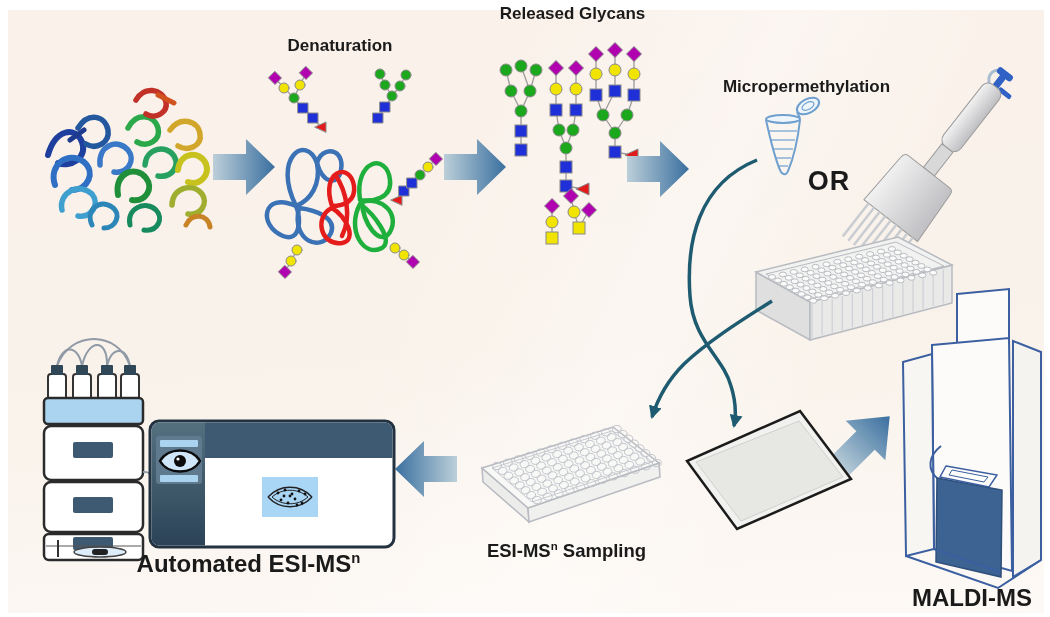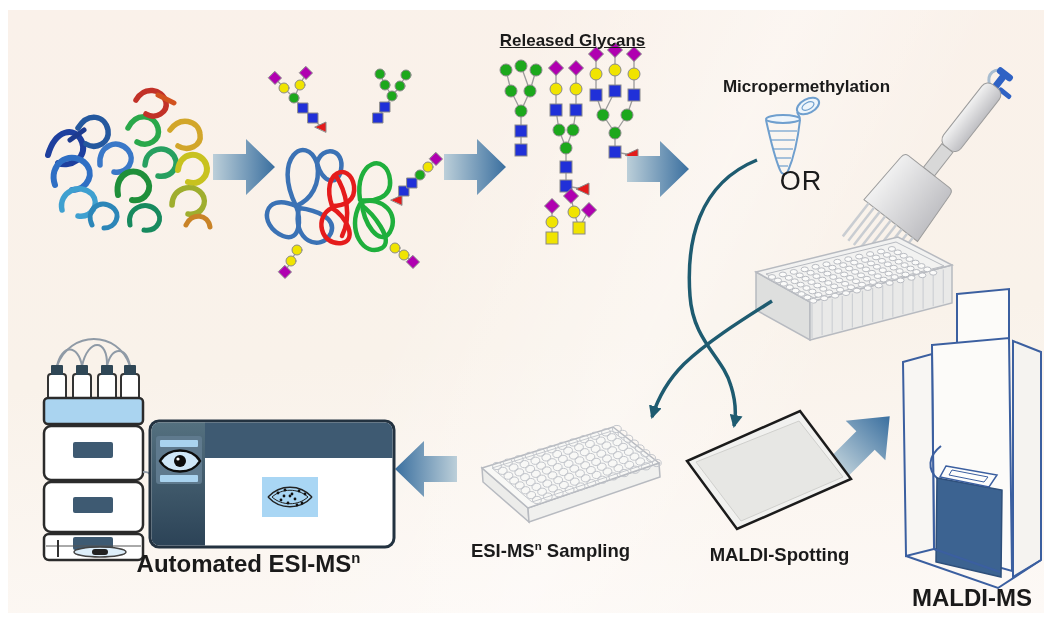--- a/index.html
+++ b/index.html
@@ -566,20 +566,20 @@
           <circle cx="288" cy="503" r="1.4"></circle>
           <circle cx="295" cy="499" r="1.4"></circle>
           <circle cx="302" cy="503" r="1.4"></circle>
           <circle cx="290" cy="496" r="1.4"></circle>
           <circle cx="297" cy="505" r="1.4"></circle>
           <circle cx="284" cy="496" r="1.4"></circle>
         </g>
     </g>
   </svg>
 
-  <div class="lbl f17" style="left:470px;top:32px;width:205px;text-decoration:underline;">Released Glycans</div>
+  <div class="lbl f17" style="left:255px;top:37px;width:170px;">Denaturation</div>
+  <div class="lbl f17" style="left:470px;top:5px;width:205px;">Released Glycans</div>
   <div class="lbl f17" style="left:684px;top:78px;width:245px;">Micropermethylation</div>
-  <div class="lbl or" style="left:769px;top:167px;width:64px;">OR</div>
-  <div class="lbl f18" style="left:428px;top:540px;width:245px;"><span>ESI-MS</span><sup>n</sup><span> Sampling</span></div>
-  <div class="lbl f18" style="left:657px;top:545px;width:245px;">MALDI-Spotting</div>
+  <div class="lbl or" style="left:797px;top:167px;width:64px;font-weight:bold;">OR</div>
+  <div class="lbl f18" style="left:444px;top:540px;width:245px;"><span>ESI-MS</span><sup>n</sup><span> Sampling</span></div>
   <div class="lbl f19" style="left:872px;top:585px;width:200px;">MALDI-MS</div>
   <div class="lbl f19" style="left:126px;top:550px;width:245px;"><span>Automated ESI-MS</span><sup>n</sup><span></span></div>
 </div>
 
 </body></html>

